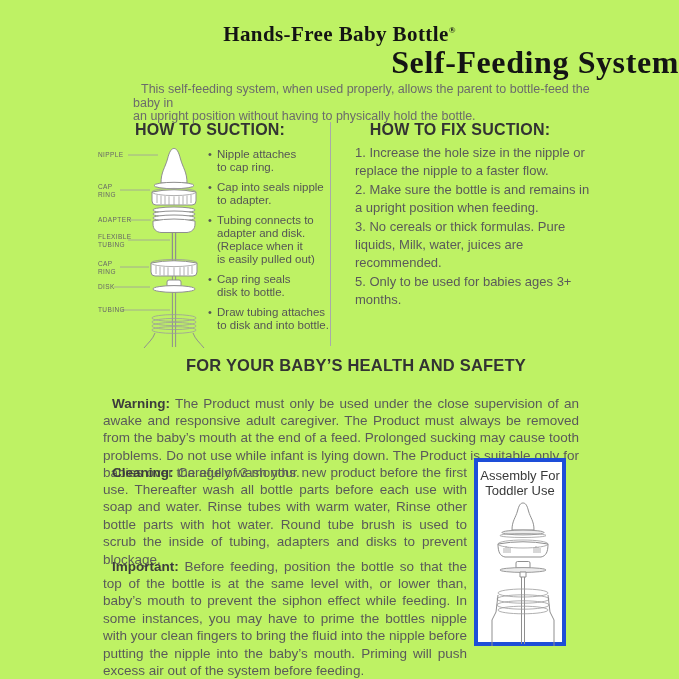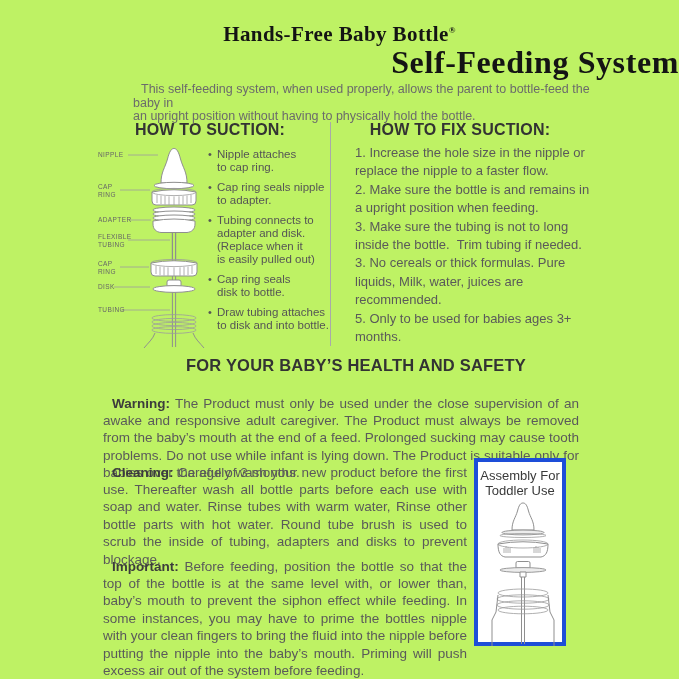--- a/index.html
+++ b/index.html
@@ -144,39 +144,37 @@
 TUBING</div>
     <div class="dlabel" style="top:118px;left:3px">CAP
 RING</div>
     <div class="dlabel" style="top:141px;left:3px">DISK</div>
     <div class="dlabel" style="top:164px;left:3px">TUBING</div>
   </div>
 
   <ul class="abs bullets">
     <li><span class="dot">•</span><span>Nipple attaches
 to cap ring.</span></li>
-    <li><span class="dot">•</span><span>Cap ring seals nipple
+    <li><span class="dot">•</span><span>Cap into seals nipple
 to adapter.</span></li>
     <li><span class="dot">•</span><span>Tubing connects to
 adapter and disk.
 (Replace when it
 is easily pulled out)</span></li>
     <li><span class="dot">•</span><span>Cap ring seals
 disk to bottle.</span></li>
     <li><span class="dot">•</span><span>Draw tubing attaches
 to disk and into bottle.</span></li>
   </ul>
 
   <div class="abs steps">
     <p>1. Increase the hole size in the nipple or
 replace the nipple to a faster flow.</p>
     <p>2. Make sure the bottle is and remains in
 a upright position when feeding.</p>
-    <p>3. Make sure the tubing is not to long
-inside the bottle.&nbsp; Trim tubing if needed.</p>
     <p>3. No cereals or thick formulas. Pure
 liquids, Milk, water, juices are
 recommended.</p>
     <p>5. Only to be used for babies ages 3+
 months.</p>
   </div>
 
   <div class="abs safety-head">FOR YOUR BABY’S HEALTH AND SAFETY</div>
 
   <p class="abs para p-warning"><span class="lead">Warning:</span><span> The Product must only be used under the close supervision of an awake and responsive adult caregiver. The Product must always be removed from the baby’s mouth at the end of a feed. Prolonged sucking may cause tooth problems. Do not use while infant is lying down. The Product is suitable only for babies over the age of 3 months.</span></p>

